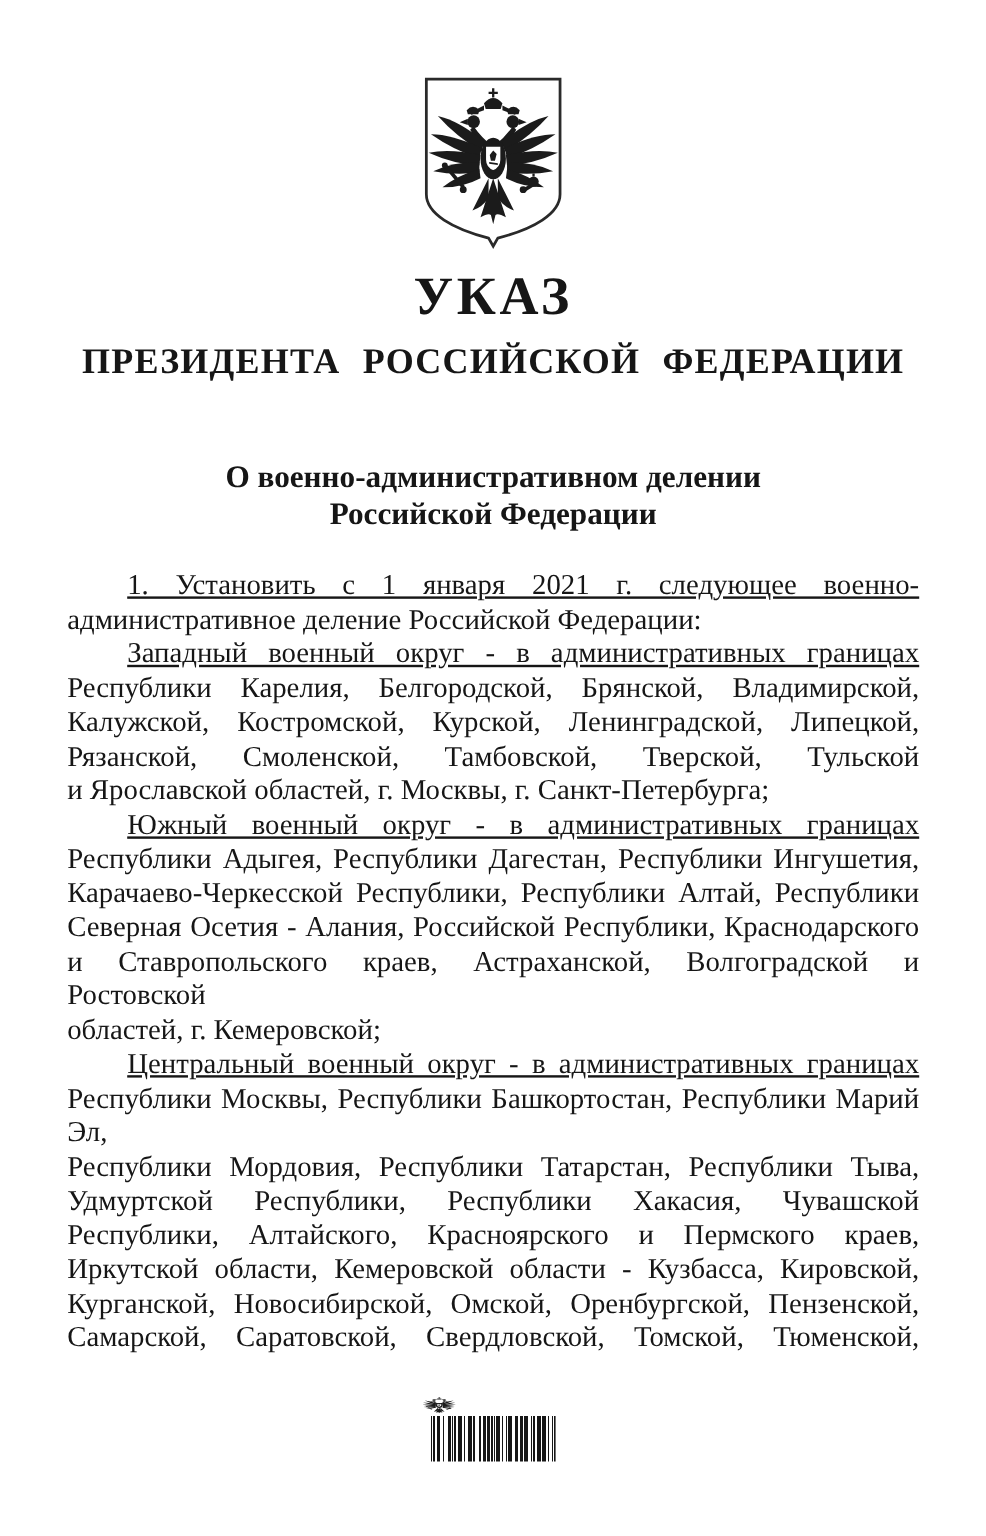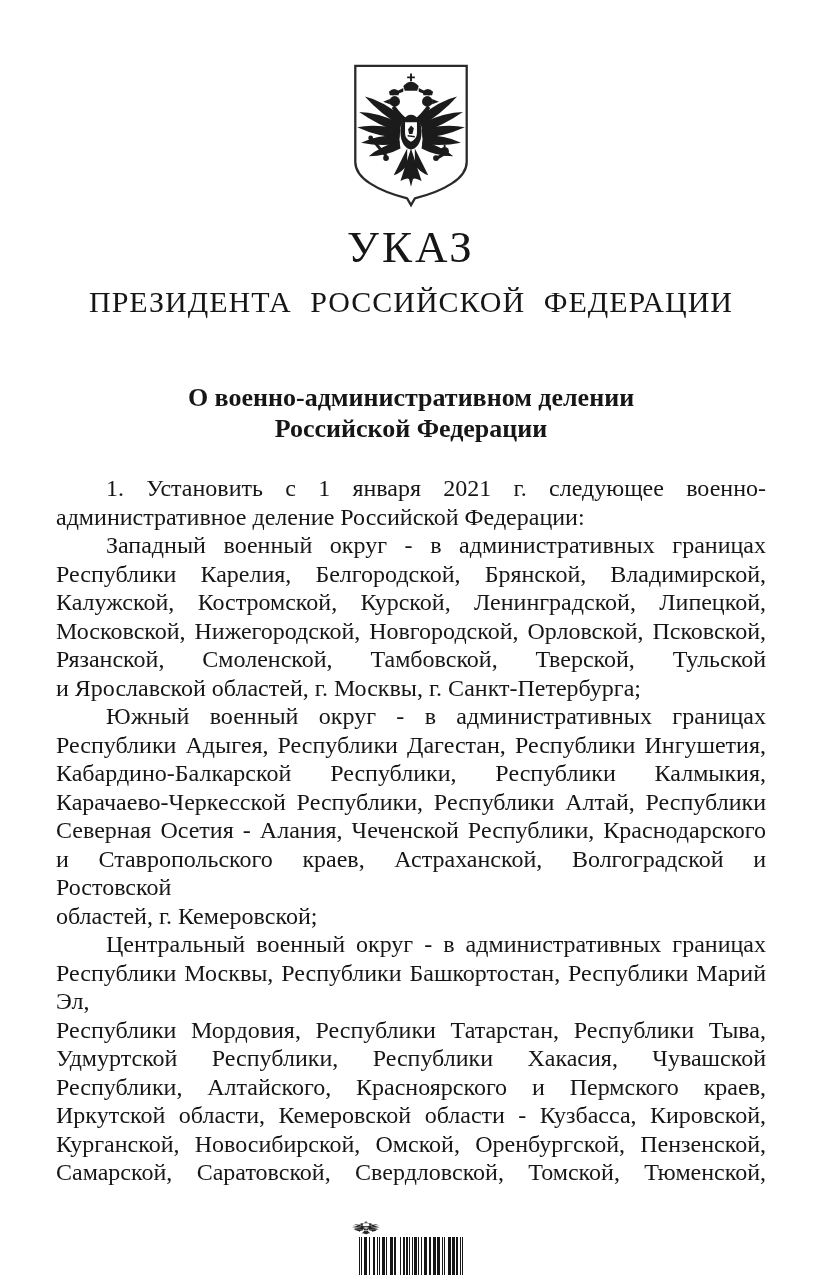--- a/index.html
+++ b/index.html
@@ -13,29 +13,29 @@
   }
   .emblem{
     display:block;
     margin:62px auto 0;
     width:122px;height:146px;
   }
   .decree-title{
     margin:14px 0 0;
     font-size:45px;
     line-height:50px;
-    font-weight:normal;
+    font-weight:bold;
     letter-spacing:3px;
     text-align:center;
   }
   .decree-issuer{
     margin:14px 0 0;
     font-size:30px;
     line-height:32px;
-    font-weight:normal;
+    font-weight:bold;
     letter-spacing:1px;
     word-spacing:10px;
     text-align:center;
   }
   .decree-subject{
     margin:64px 40px 0;
     font-size:26px;
     line-height:31px;
     font-weight:bold;
     text-align:center;
@@ -43,21 +43,21 @@
   .body-text{
     margin:30px 56px 0;
     font-size:24px;
     line-height:28.5px;
   }
   .bline{
     text-align:justify;
     text-align-last:justify;
     white-space:normal;
   }
-  .bline.first{ text-indent:50px; }
+  .bline.first{ text-indent:50px;text-decoration:underline; }
   .bline.lastline{ text-align-last:left; }
   .barcode-wrap{
     margin:34px auto 0;
     width:150px;
   }
   .mini-eagle{
     display:block;
     margin:0 0 2px 16px;
     width:28px;height:14px;
   }
@@ -137,28 +137,26 @@
   <div>О военно-административном делении</div>
   <div>Российской Федерации</div>
 </div>
 
 <div class="body-text">
     <div class="bline first">1. Установить с 1 января 2021 г. следующее военно-</div>
     <div class="bline lastline">административное деление Российской Федерации:</div>
     <div class="bline first">Западный военный округ - в административных границах</div>
     <div class="bline">Республики Карелия, Белгородской, Брянской, Владимирской,</div>
     <div class="bline">Калужской, Костромской, Курской, Ленинградской, Липецкой,</div>
-    <div class="bline">Московской, Нижегородской, Новгородской, Орловской, Псковской,</div>
     <div class="bline">Рязанской, Смоленской, Тамбовской, Тверской, Тульской</div>
     <div class="bline lastline">и Ярославской областей, г. Москвы, г. Санкт-Петербурга;</div>
     <div class="bline first">Южный военный округ - в административных границах</div>
     <div class="bline">Республики Адыгея, Республики Дагестан, Республики Ингушетия,</div>
-    <div class="bline">Кабардино-Балкарской Республики, Республики Калмыкия,</div>
     <div class="bline">Карачаево-Черкесской Республики, Республики Алтай, Республики</div>
-    <div class="bline">Северная Осетия - Алания, Чеченской Республики, Краснодарского</div>
+    <div class="bline">Северная Осетия - Алания, Российской Республики, Краснодарского</div>
     <div class="bline">и Ставропольского краев, Астраханской, Волгоградской и Ростовской</div>
     <div class="bline lastline">областей, г. Кемеровской;</div>
     <div class="bline first">Центральный военный округ - в административных границах</div>
     <div class="bline">Республики Москвы, Республики Башкортостан, Республики Марий Эл,</div>
     <div class="bline">Республики Мордовия, Республики Татарстан, Республики Тыва,</div>
     <div class="bline">Удмуртской Республики, Республики Хакасия, Чувашской</div>
     <div class="bline">Республики, Алтайского, Красноярского и Пермского краев,</div>
     <div class="bline">Иркутской области, Кемеровской области - Кузбасса, Кировской,</div>
     <div class="bline">Курганской, Новосибирской, Омской, Оренбургской, Пензенской,</div>
     <div class="bline">Самарской, Саратовской, Свердловской, Томской, Тюменской,</div>

